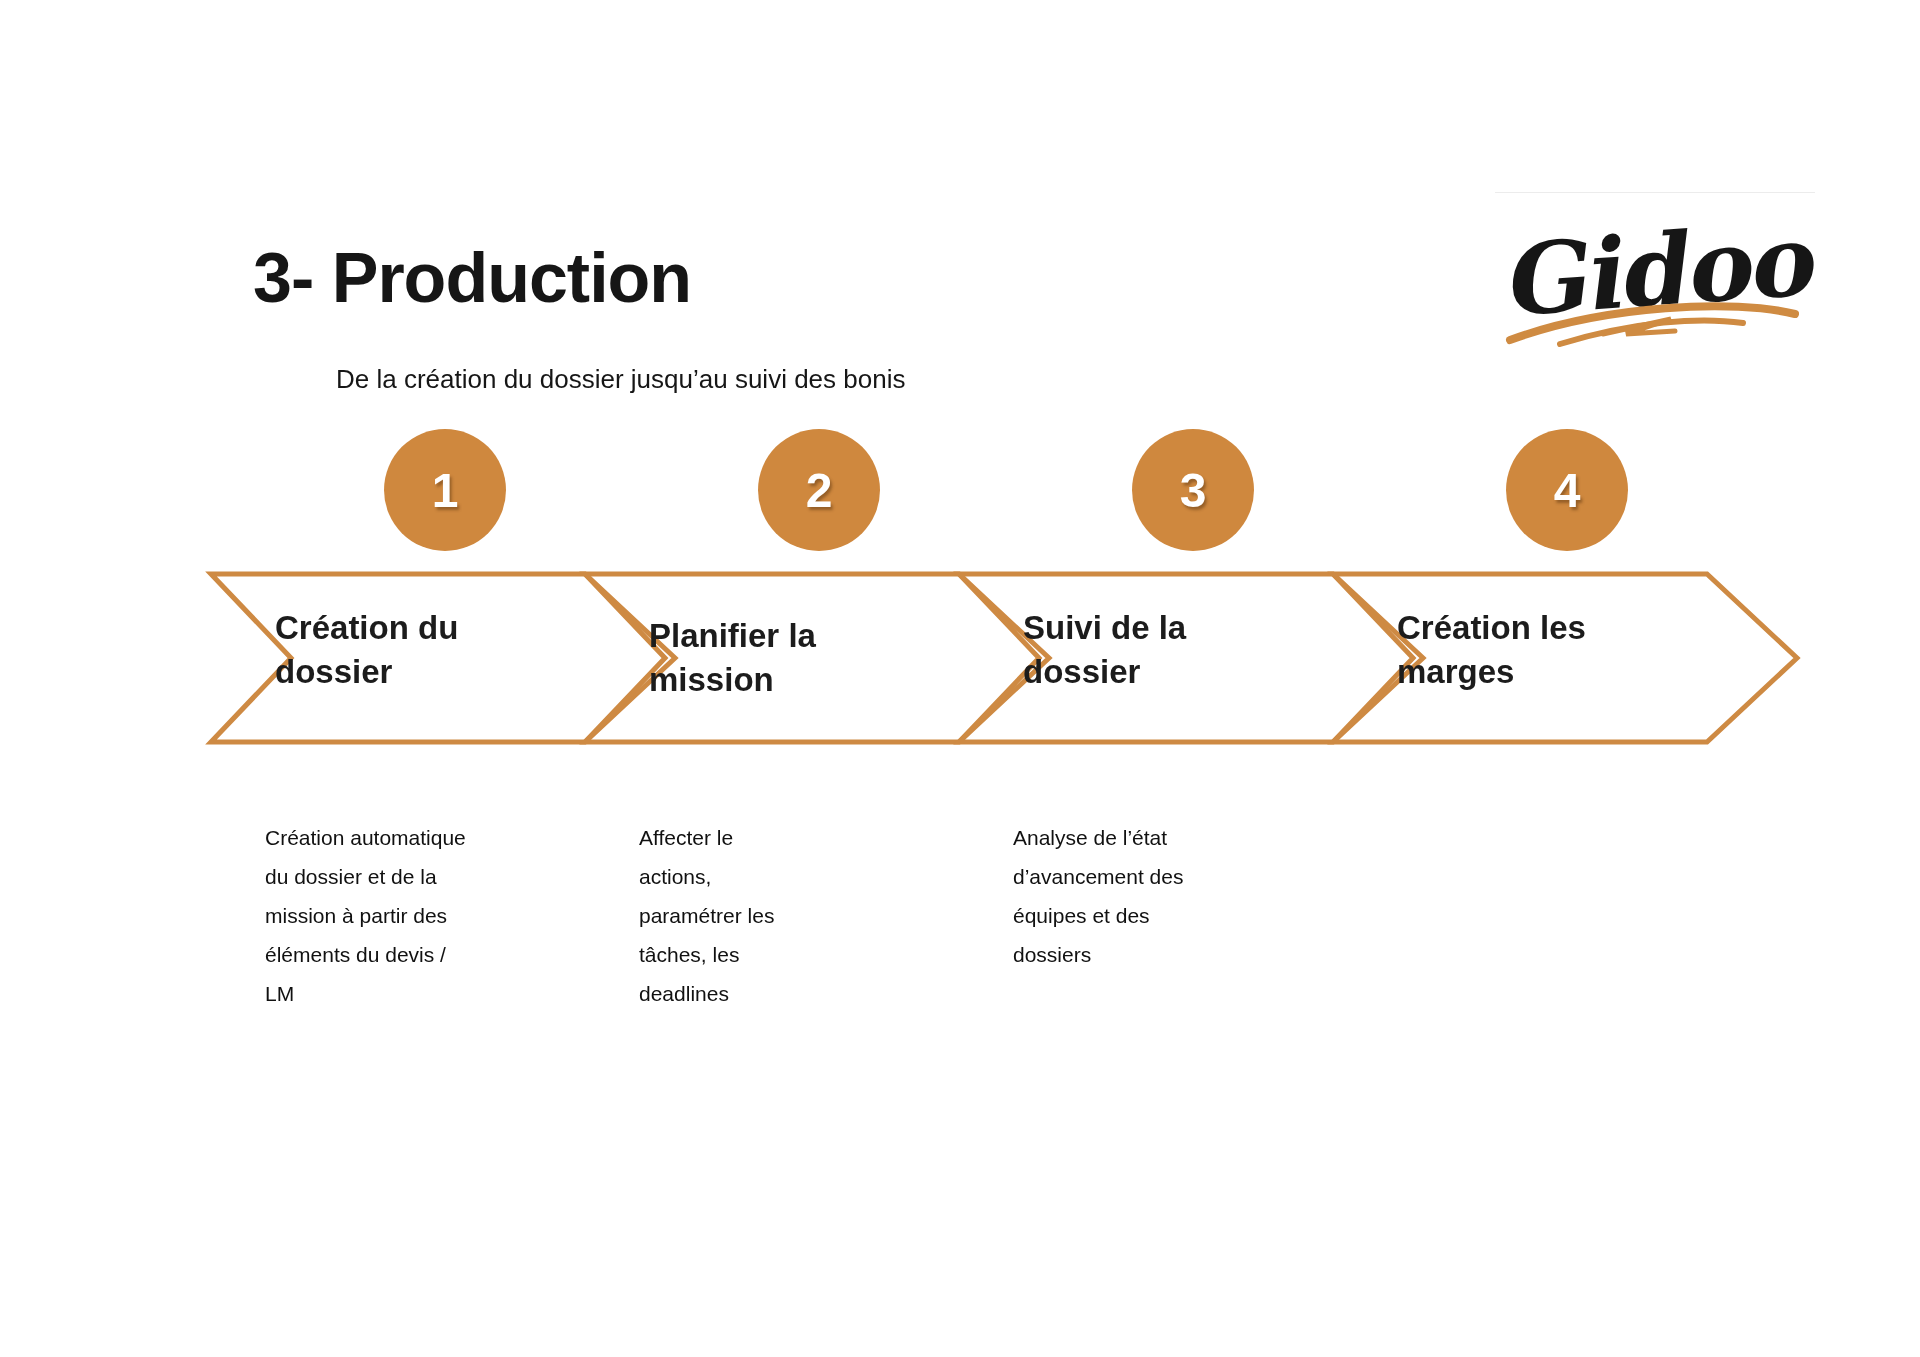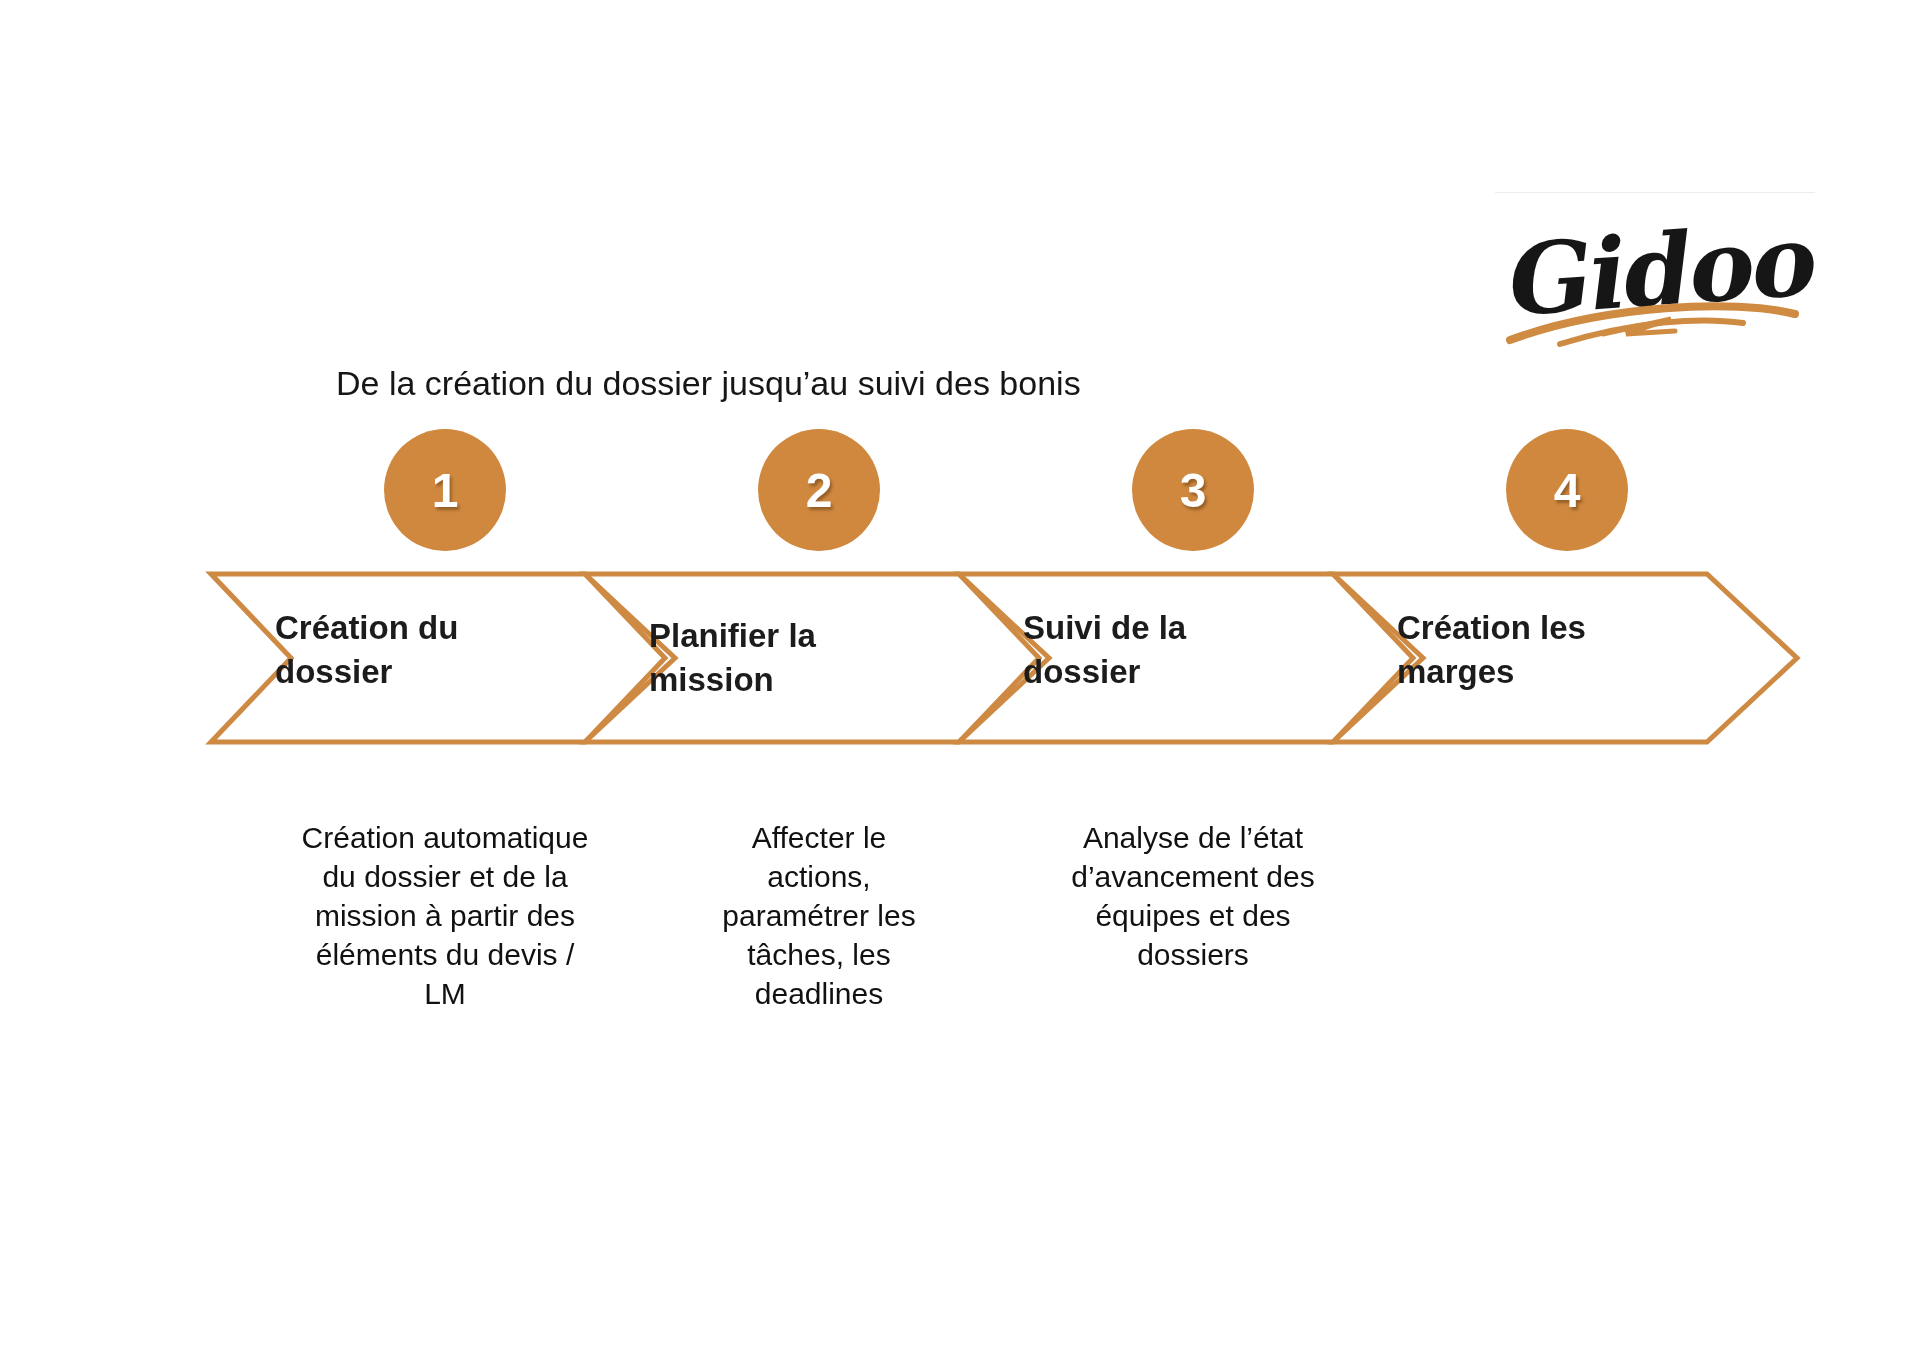--- a/index.html
+++ b/index.html
@@ -11,21 +11,21 @@
     overflow:hidden;
   }
   .title{
     position:absolute;left:253px;top:238px;
     font-size:70px;font-weight:700;color:#161616;
     letter-spacing:-1px;
     font-family:"Liberation Sans", sans-serif;
   }
   .subtitle{
     position:absolute;left:336px;top:364px;
-    font-size:34px;font-weight:400;color:#161616;
+    font-size:26px;font-weight:400;color:#161616;
   }
   .logo-box{
     position:absolute;left:1495px;top:192px;width:320px;height:158px;
     border-top:1px solid #ececec;
   }
   .step-circle{
     position:absolute;top:429px;width:122px;height:122px;
     border-radius:50%;background:#CF883E;
     display:flex;align-items:center;justify-content:center;
   }
@@ -41,38 +41,39 @@
   .step-label{
     position:absolute;top:606px;width:340px;
     text-align:left;
     font-size:33px;font-weight:700;color:#1c1c1c;
     line-height:44px;
     white-space:pre-line;
   }
   .l1{left:275px;} .l2{left:649px;margin-top:8px;} .l3{left:1023px;} .l4{left:1397px;}
   .step-desc{
     position:absolute;top:818px;width:360px;
-    text-align:center;
-    font-size:30px;font-weight:400;color:#111111;
+    text-align:left;
+    font-size:21px;font-weight:400;color:#111111;
     line-height:39px;
     white-space:pre-line;
   }
   .d1{left:265px;} .d2{left:639px;} .d3{left:1013px;} .d4{left:1387px;}
   .logo-text{
     font-family:"DejaVu Serif", serif;
     font-style:italic;font-weight:700;
     fill:#161616;
   }
   .swoosh{fill:none;stroke:#CF8B42;stroke-linecap:round;}
 </style>
 </head>
 <body>
 
 <div class="slide">
 
+  <div class="title">3- Production</div>
   <div class="subtitle">De la création du dossier jusqu’au suivi des bonis</div>
 
   <div class="logo-box">
     <svg width="320" height="158" viewBox="0 0 320 158">
       <g transform="rotate(-4 160 80)">
         <text x="14" y="112" font-size="98" letter-spacing="-3" class="logo-text">Gidoo</text>
       </g>
       <g>
         <path class="swoosh" stroke-width="8" d="M15,147 C110,112 240,106 300,121"></path>
         <path class="swoosh" stroke-width="6" d="M65,151 C140,128 205,124 248,130"></path>

